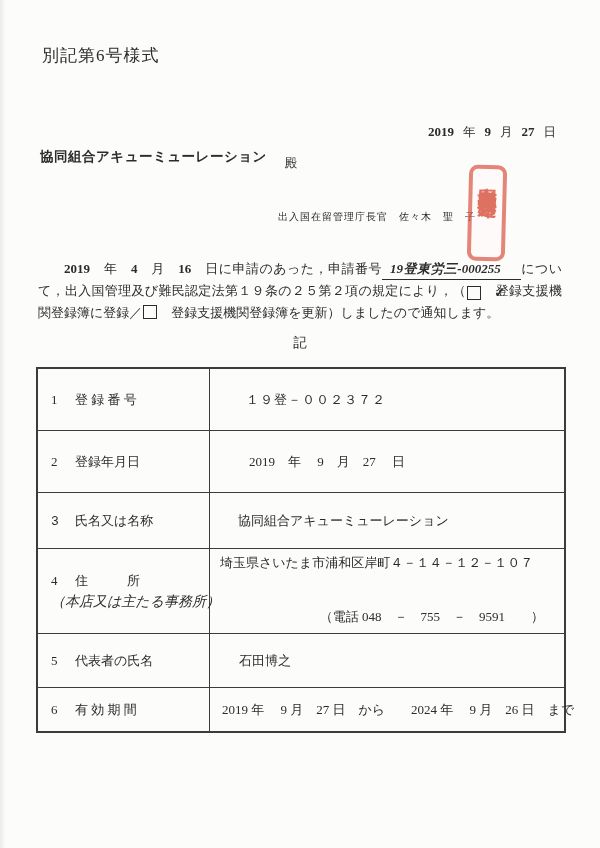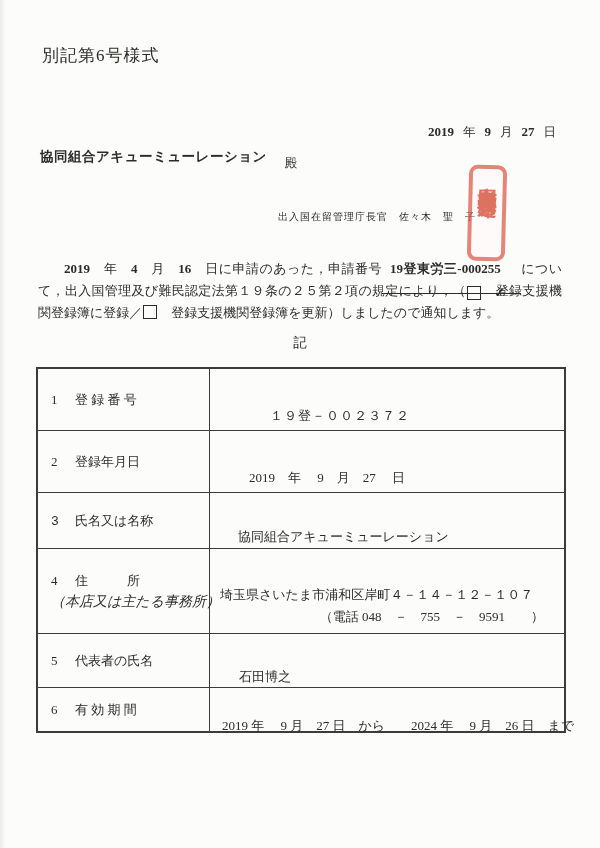--- a/index.html
+++ b/index.html
@@ -51,21 +51,22 @@
   }
   .body-text{
     position:absolute;left:38px;top:258px;width:524px;
     font-size:13px;line-height:22px;
     text-align:justify;text-indent:26px;margin:0;
   }
   .body-text .filled{font-weight:bold;}
   .body-text .app-number{
     font-weight:bold;
     border-bottom:1.5px solid #2d2c2a;
-    padding:0 20px 17px 8px;
+    padding:0 20px 3px 8px;
+    font-style:italic;
   }
   .checkbox{
     display:inline-block;width:12px;height:12px;
     border:1.5px solid #2d2c2a;
     font-size:13px;line-height:11px;text-align:center;
     vertical-align:-2px;font-weight:bold;
     margin:0 1px;
   }
   .ki-heading{position:absolute;left:0;top:334px;width:100%;text-align:center;font-size:13.5px;margin:0;font-weight:normal;}
   .reg-table{
@@ -78,22 +79,22 @@
   .t-row + .t-row{border-top:1px solid #3d3c3a;}
   .t-label{
     width:172px;flex:0 0 172px;box-sizing:border-box;
     border-right:1px solid #3d3c3a;
     display:flex;flex-direction:column;justify-content:center;
     padding-left:13px;
   }
   .t-label .lab-line{white-space:nowrap;}
   .t-label .num{display:inline-block;width:24px;}
   .t-label .sub{font-size:14px;margin-top:3px;white-space:nowrap;font-style:italic;}
-  .t-value{flex:1;display:flex;align-items:center;box-sizing:border-box;margin-top:32px;}
-  .h1r{height:61px;gap:24px;} .h2r{height:62px;} .h3r{height:56px;font-family:Liberation Mono, monospace;}
+  .t-value{flex:1;display:flex;align-items:center;box-sizing:border-box;}
+  .h1r{height:61px;} .h2r{height:62px;} .h3r{height:56px;font-family:Liberation Mono, monospace;}
   .h4r{height:85px;} .h5r{height:54px;} .h6r{height:44px;}
   .v1{padding-left:36px;letter-spacing:1px;}
   .v2{padding-left:39px;}
   .v3{padding-left:28px;}
   .v5{padding-left:29px;}
   .v6{padding-left:12px;white-space:nowrap;}
   .addr-cell{flex-direction:column;align-items:stretch;justify-content:space-between;padding:5px 0 7px 0;}
   .addr-cell .postal{padding-left:8px;}
   .addr-cell .street{padding-left:10px;font-family:Liberation Serif, serif;}
   .addr-cell .phone{text-align:right;padding-right:20px;}

